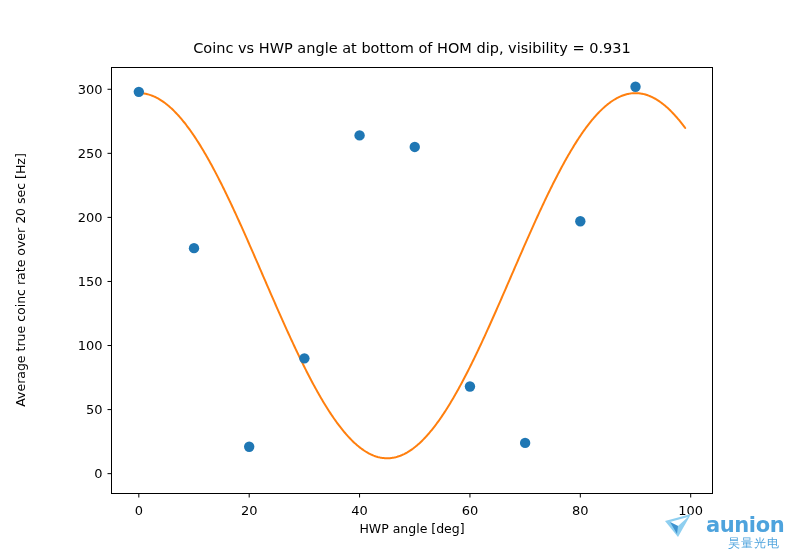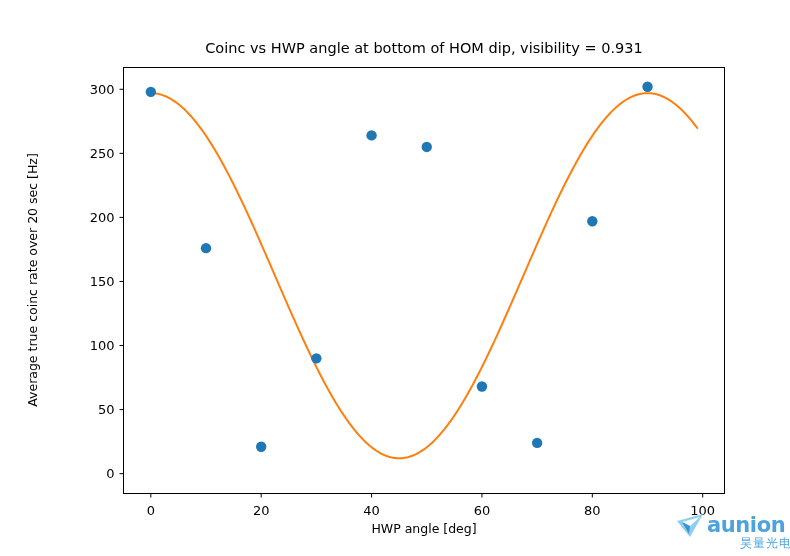--- a/index.html
+++ b/index.html
@@ -9,21 +9,21 @@
   }
   body {
     width: 790px;
     height: 556px;
     font-family: "DejaVu Sans", sans-serif;
     overflow: hidden;
     position: relative;
   }
   #figure {
     position: absolute;
-    left: 12px;
+    left: 0;
     top: 0;
     width: 678px;
     height: 556px;
     background: #ffffff;
     text-decoration: underline;
   }
   .chart-svg {
     display: block;
     width: 790px;
     height: 556px;
@@ -59,21 +59,21 @@
     height: 26px;
     flex: 0 0 30px;
   }
   .wm-word {
     font-family: "DejaVu Sans", sans-serif;
     font-size: 21px;
     font-weight: bold;
     color: #4ea3dd;
     letter-spacing: -0.4px;
     line-height: 22px;
-    margin-left: 1px;
+    margin-left: 12px;
   }
   .wm-cn {
     font-family: "DejaVu Sans", sans-serif;
     font-size: 12px;
     color: #4ea3dd;
     letter-spacing: 1px;
     text-align: right;
     width: 122px;
     margin-top: -3px;
     padding-right: 6px;

